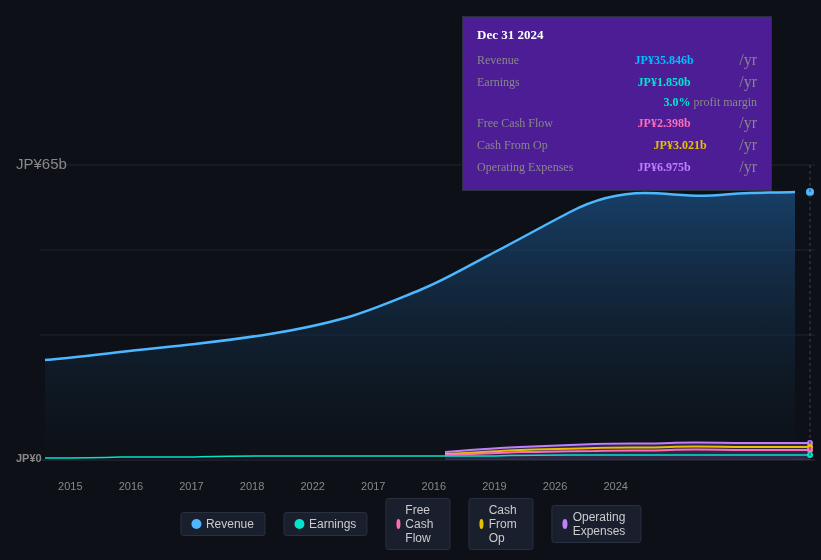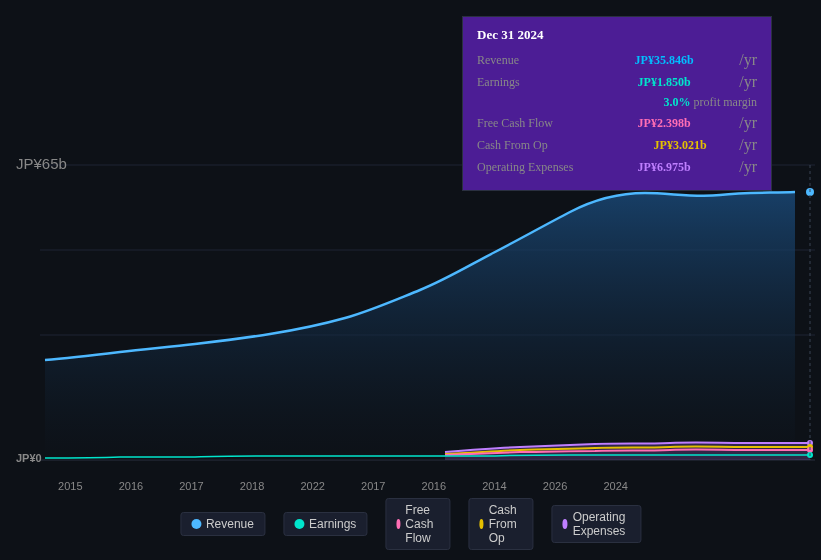--- a/index.html
+++ b/index.html
@@ -184,21 +184,21 @@
   <div class="y-axis-zero">JP¥0</div>
 
   <div class="x-axis">
     <span class="x-axis-label">2015</span>
     <span class="x-axis-label">2016</span>
     <span class="x-axis-label">2017</span>
     <span class="x-axis-label">2018</span>
     <span class="x-axis-label">2022</span>
     <span class="x-axis-label">2017</span>
     <span class="x-axis-label">2016</span>
-    <span class="x-axis-label">2014</span>
+    <span class="x-axis-label">2019</span>
     <span class="x-axis-label">2026</span>
     <span class="x-axis-label">2024</span>
   </div>
 </div>
 
 <div class="tooltip">
   <div class="tooltip-date">Dec 31 2024</div>
   <div class="tooltip-row">
     <span class="tooltip-label">Revenue</span>
     <span class="tooltip-value">JP¥35.846b</span>

